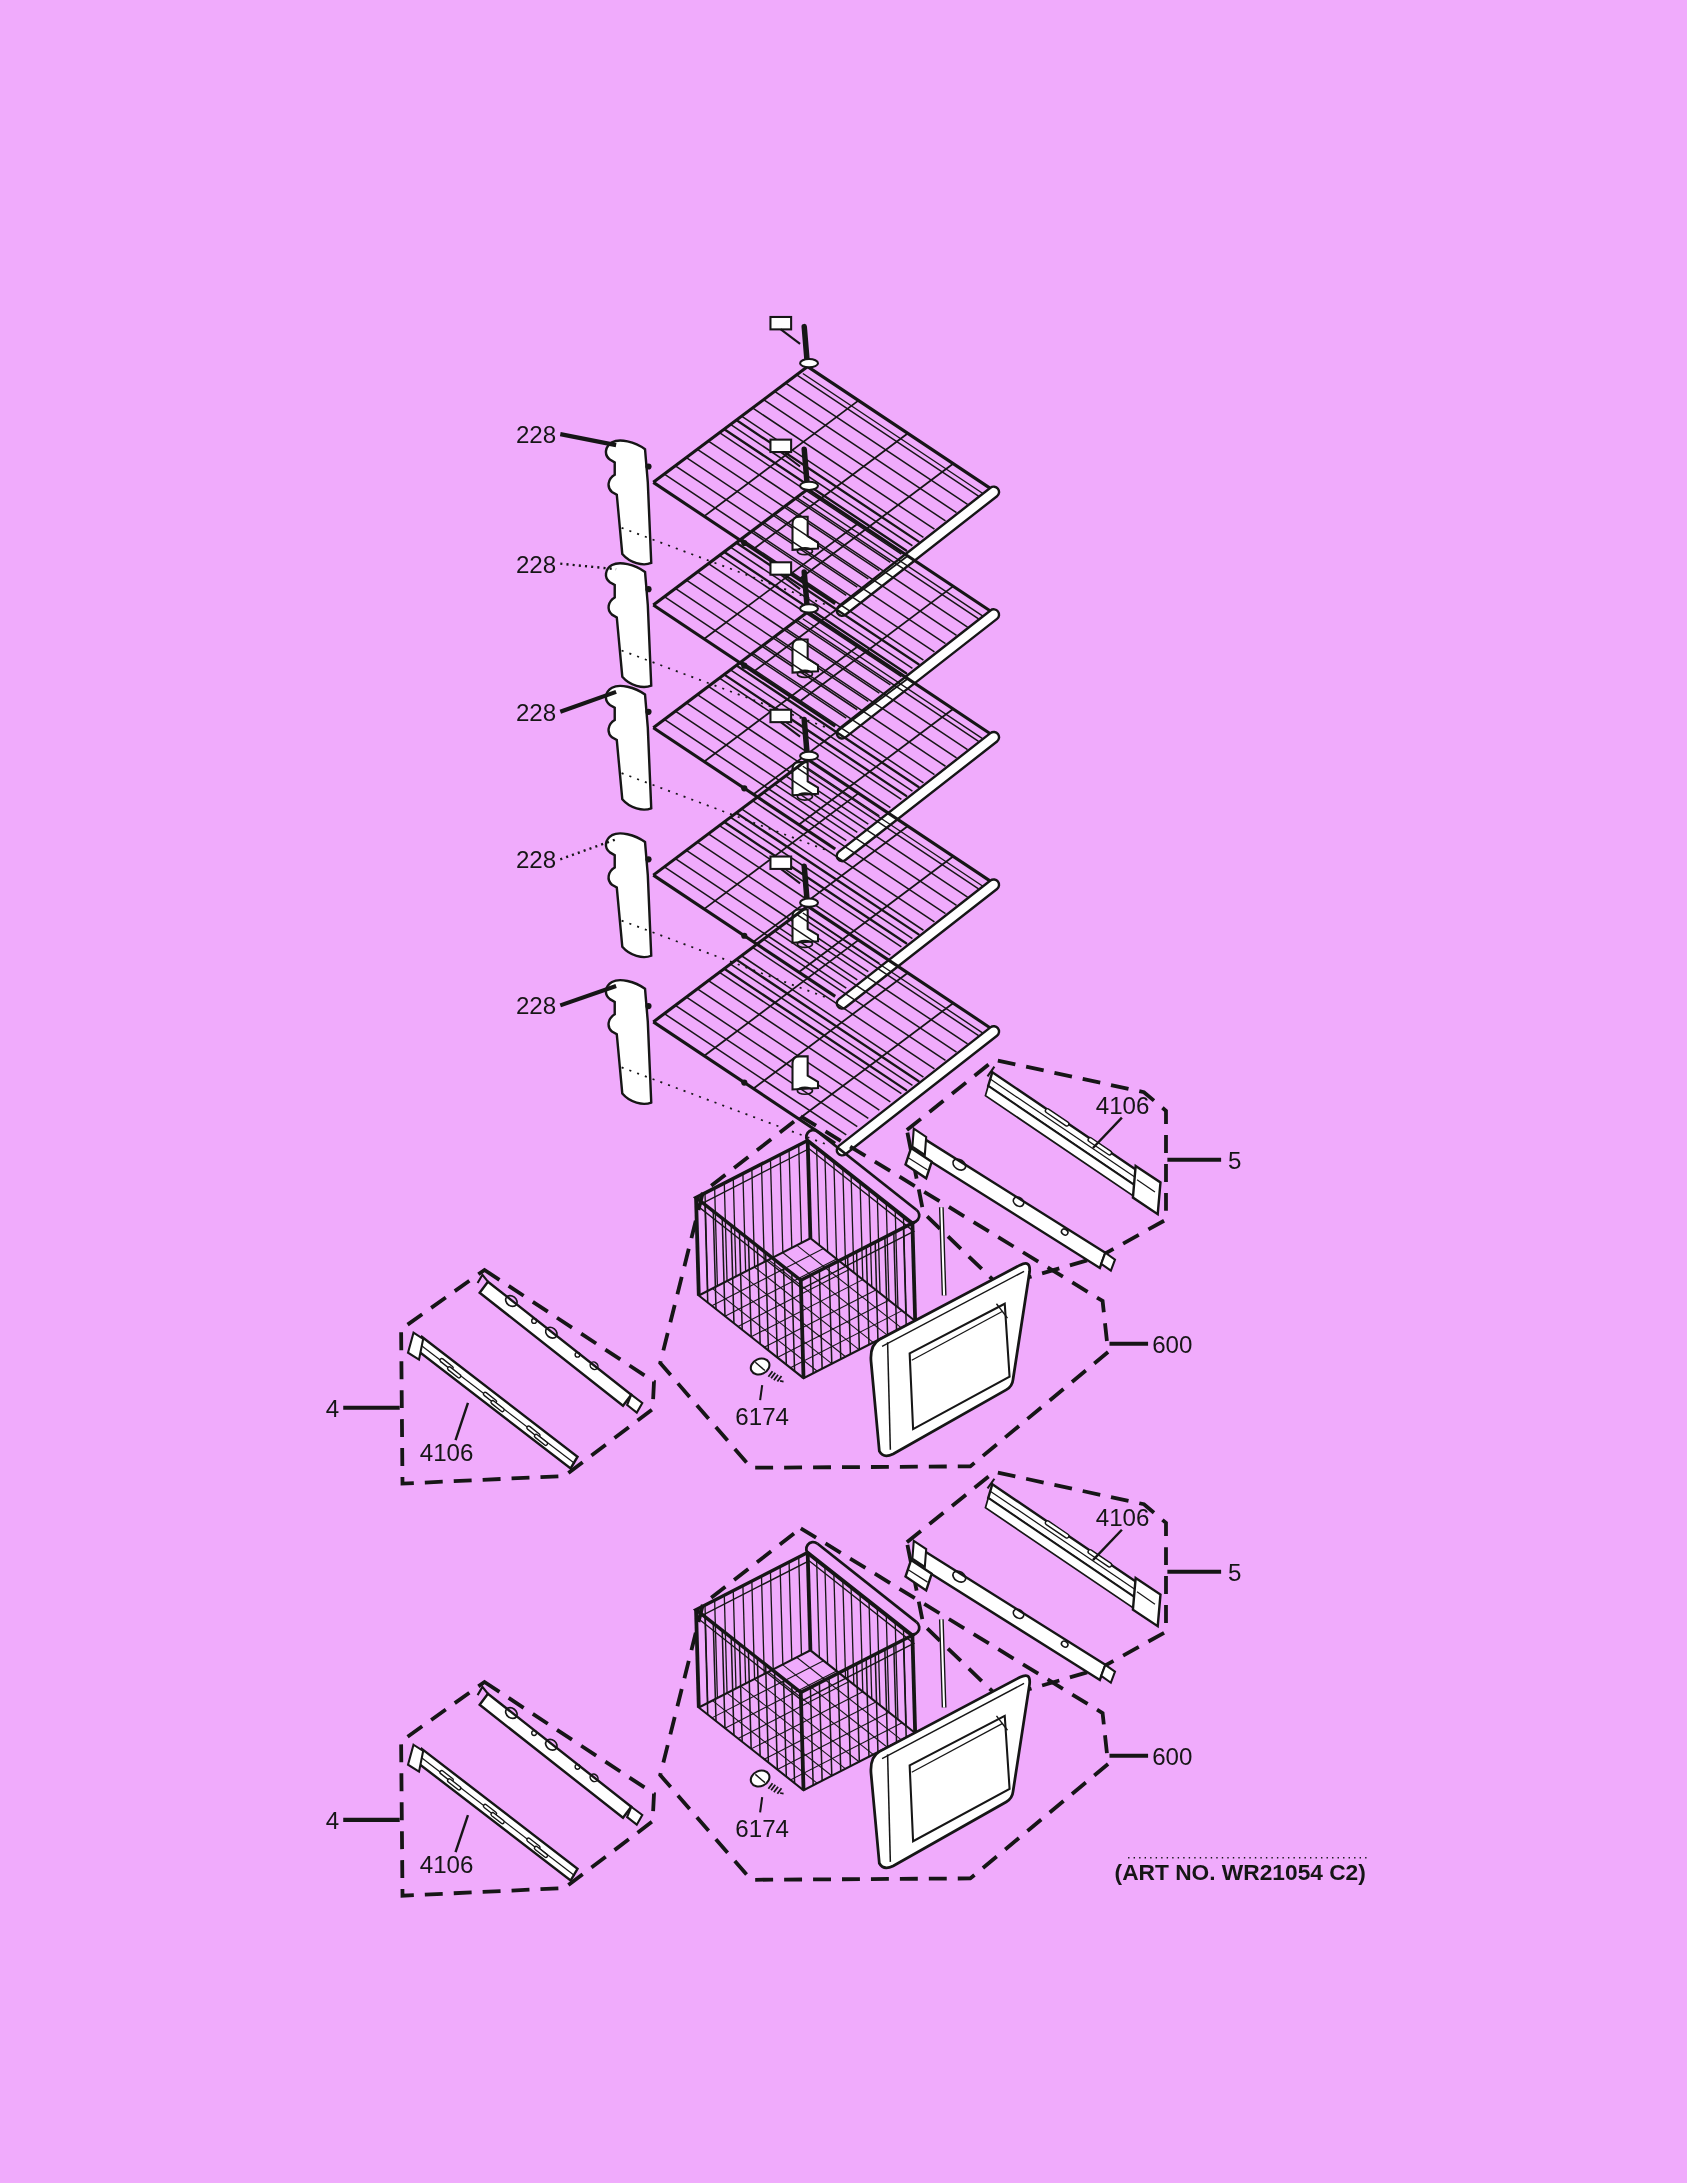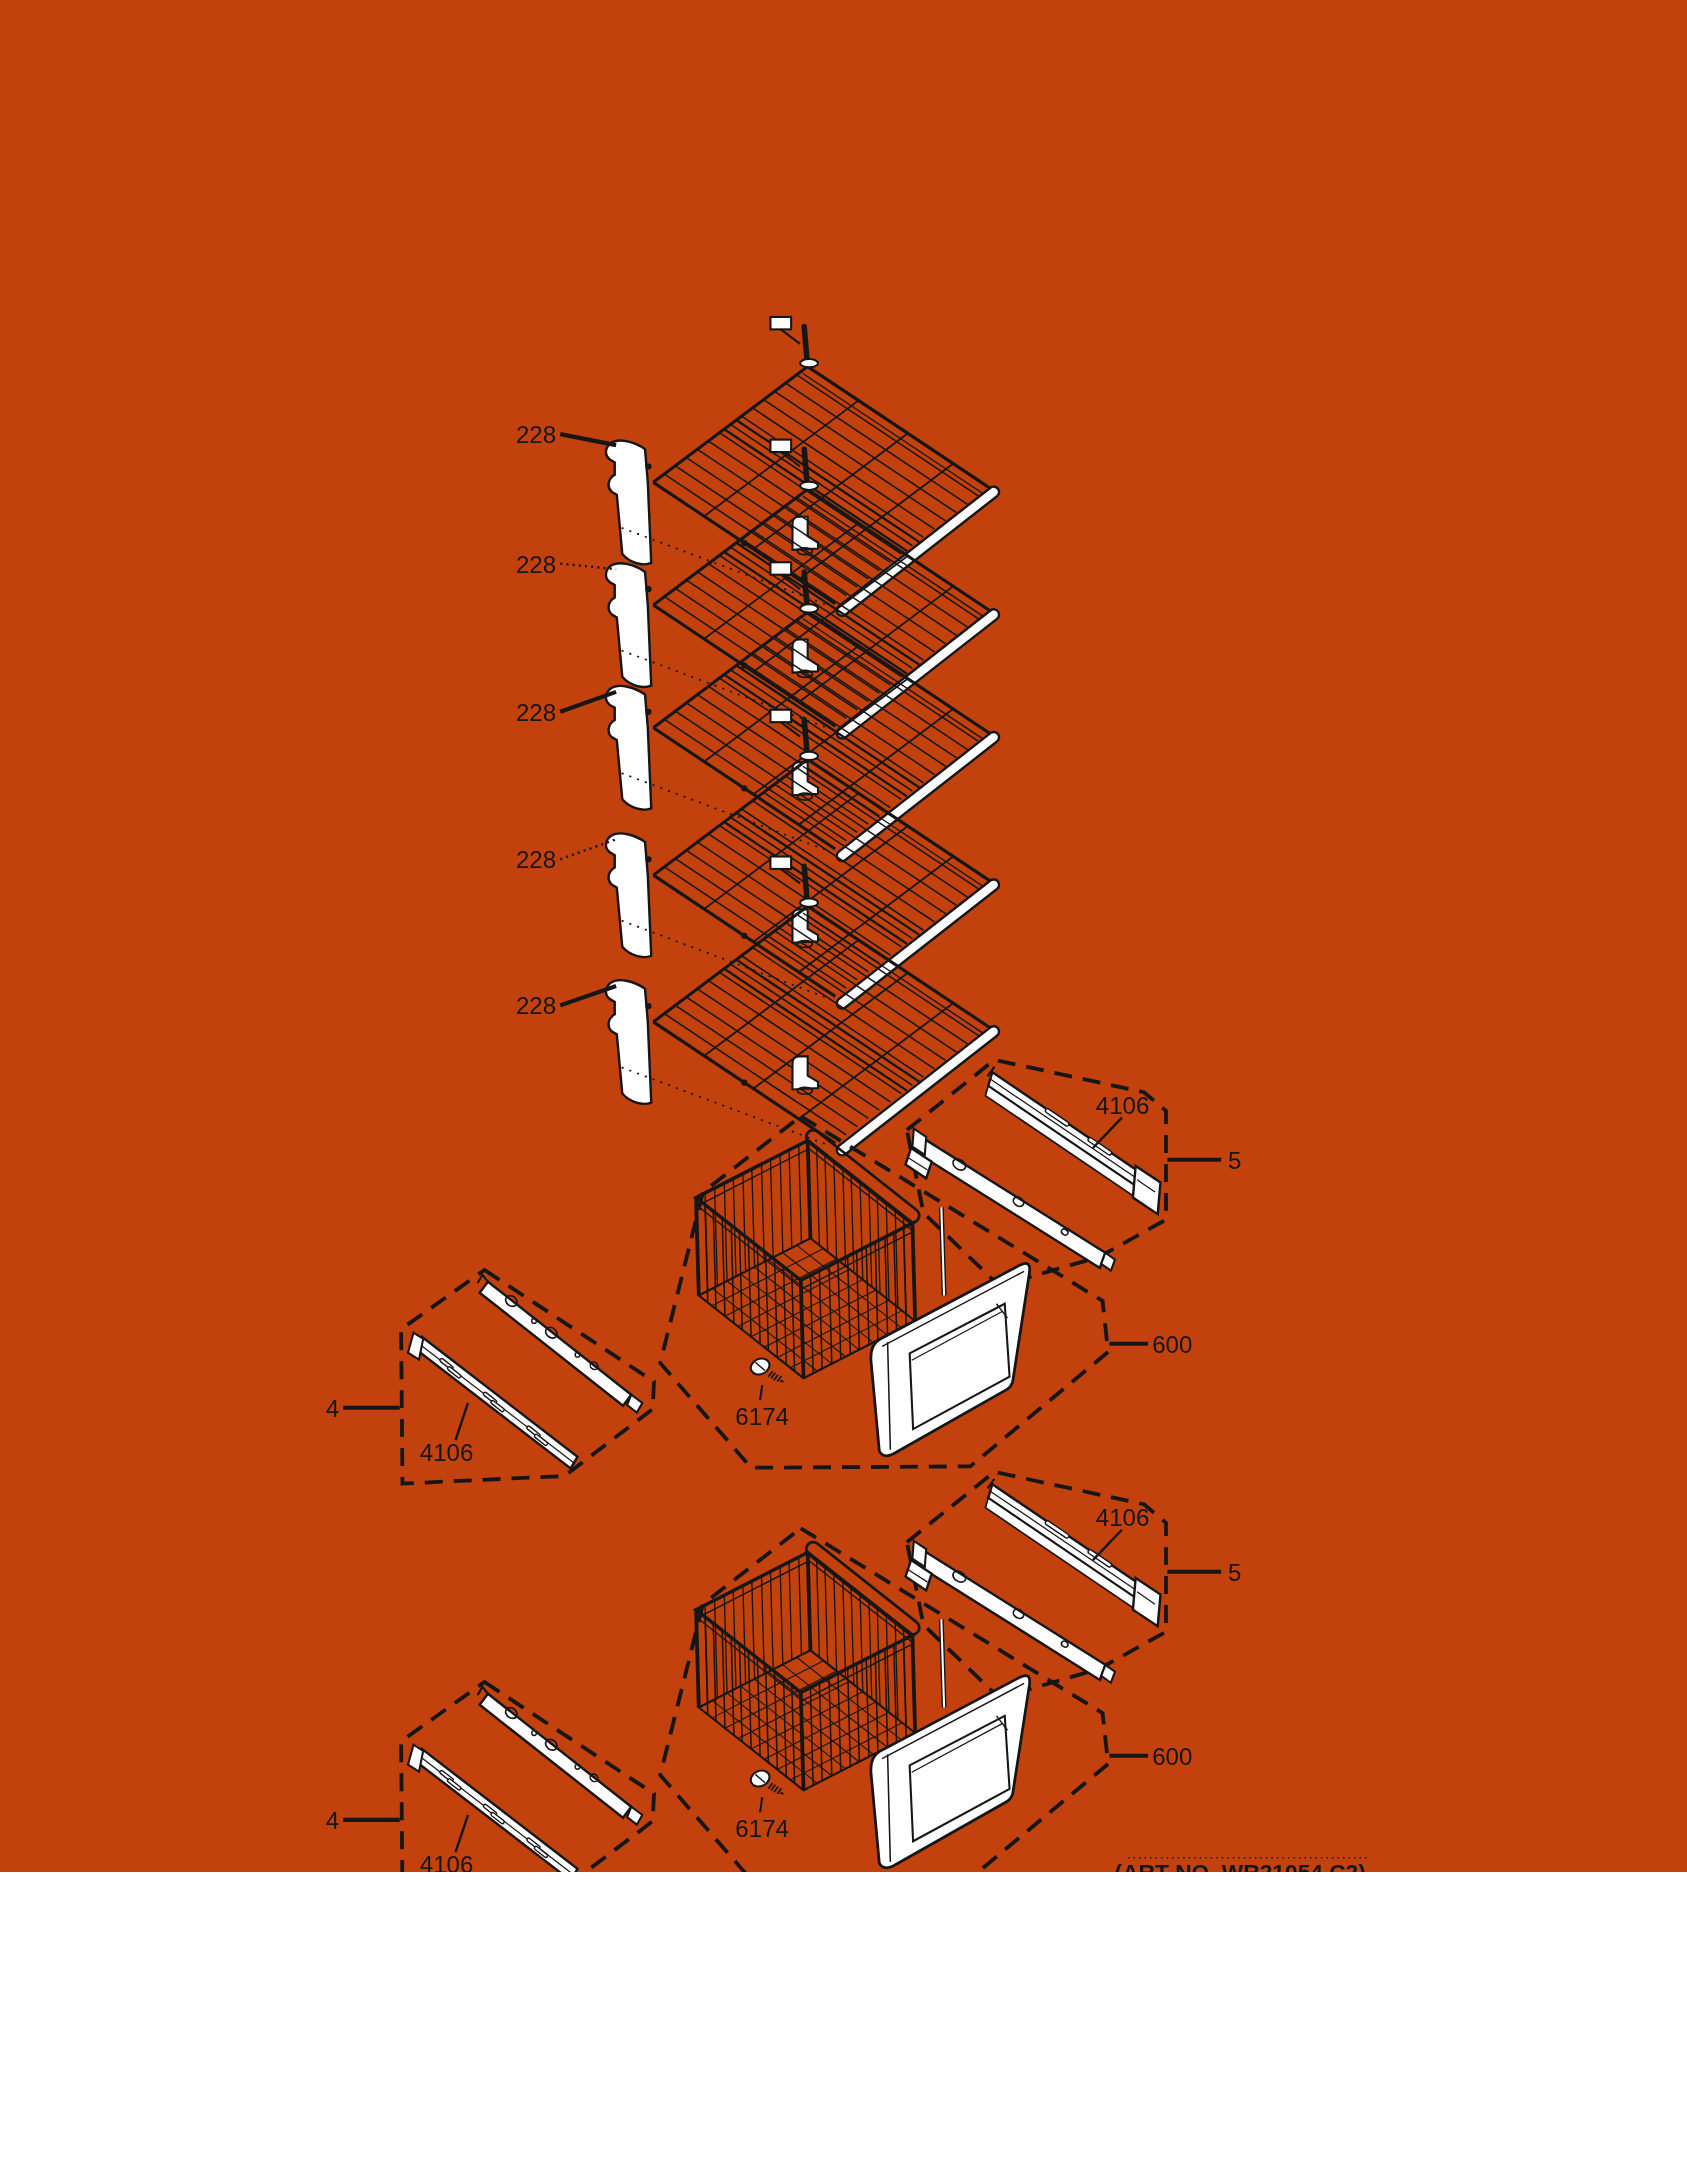--- a/index.html
+++ b/index.html
@@ -1,16 +1,16 @@
 <!DOCTYPE html>
 <html style="font-size:11px"><head>
 <meta charset="utf-8">
 <style>
   html,body{margin:0;padding:0;background:#ffffff;}
-  .page{width:1687px;height:1872px;background:#c2410c;position:relative;overflow:hidden;}
+  .page{width:1687px;height:2183px;background:#f0abfc;position:relative;overflow:hidden;}
   svg{display:block;}
   svg text{font-family:"Liberation Sans","DejaVu Sans",sans-serif;fill:#161616;}
   .plabel{font-size:35px;}
   .artlabel{font-size:33px;font-weight:bold;}
   .ln{stroke:#161616;fill:none;}
   .wfill{fill:#ffffff;stroke:#161616;}
   .hex{stroke:#161616;fill:none;stroke-width:5.5;stroke-dasharray:26 16;}
 </style>
 </head>
 <body>

